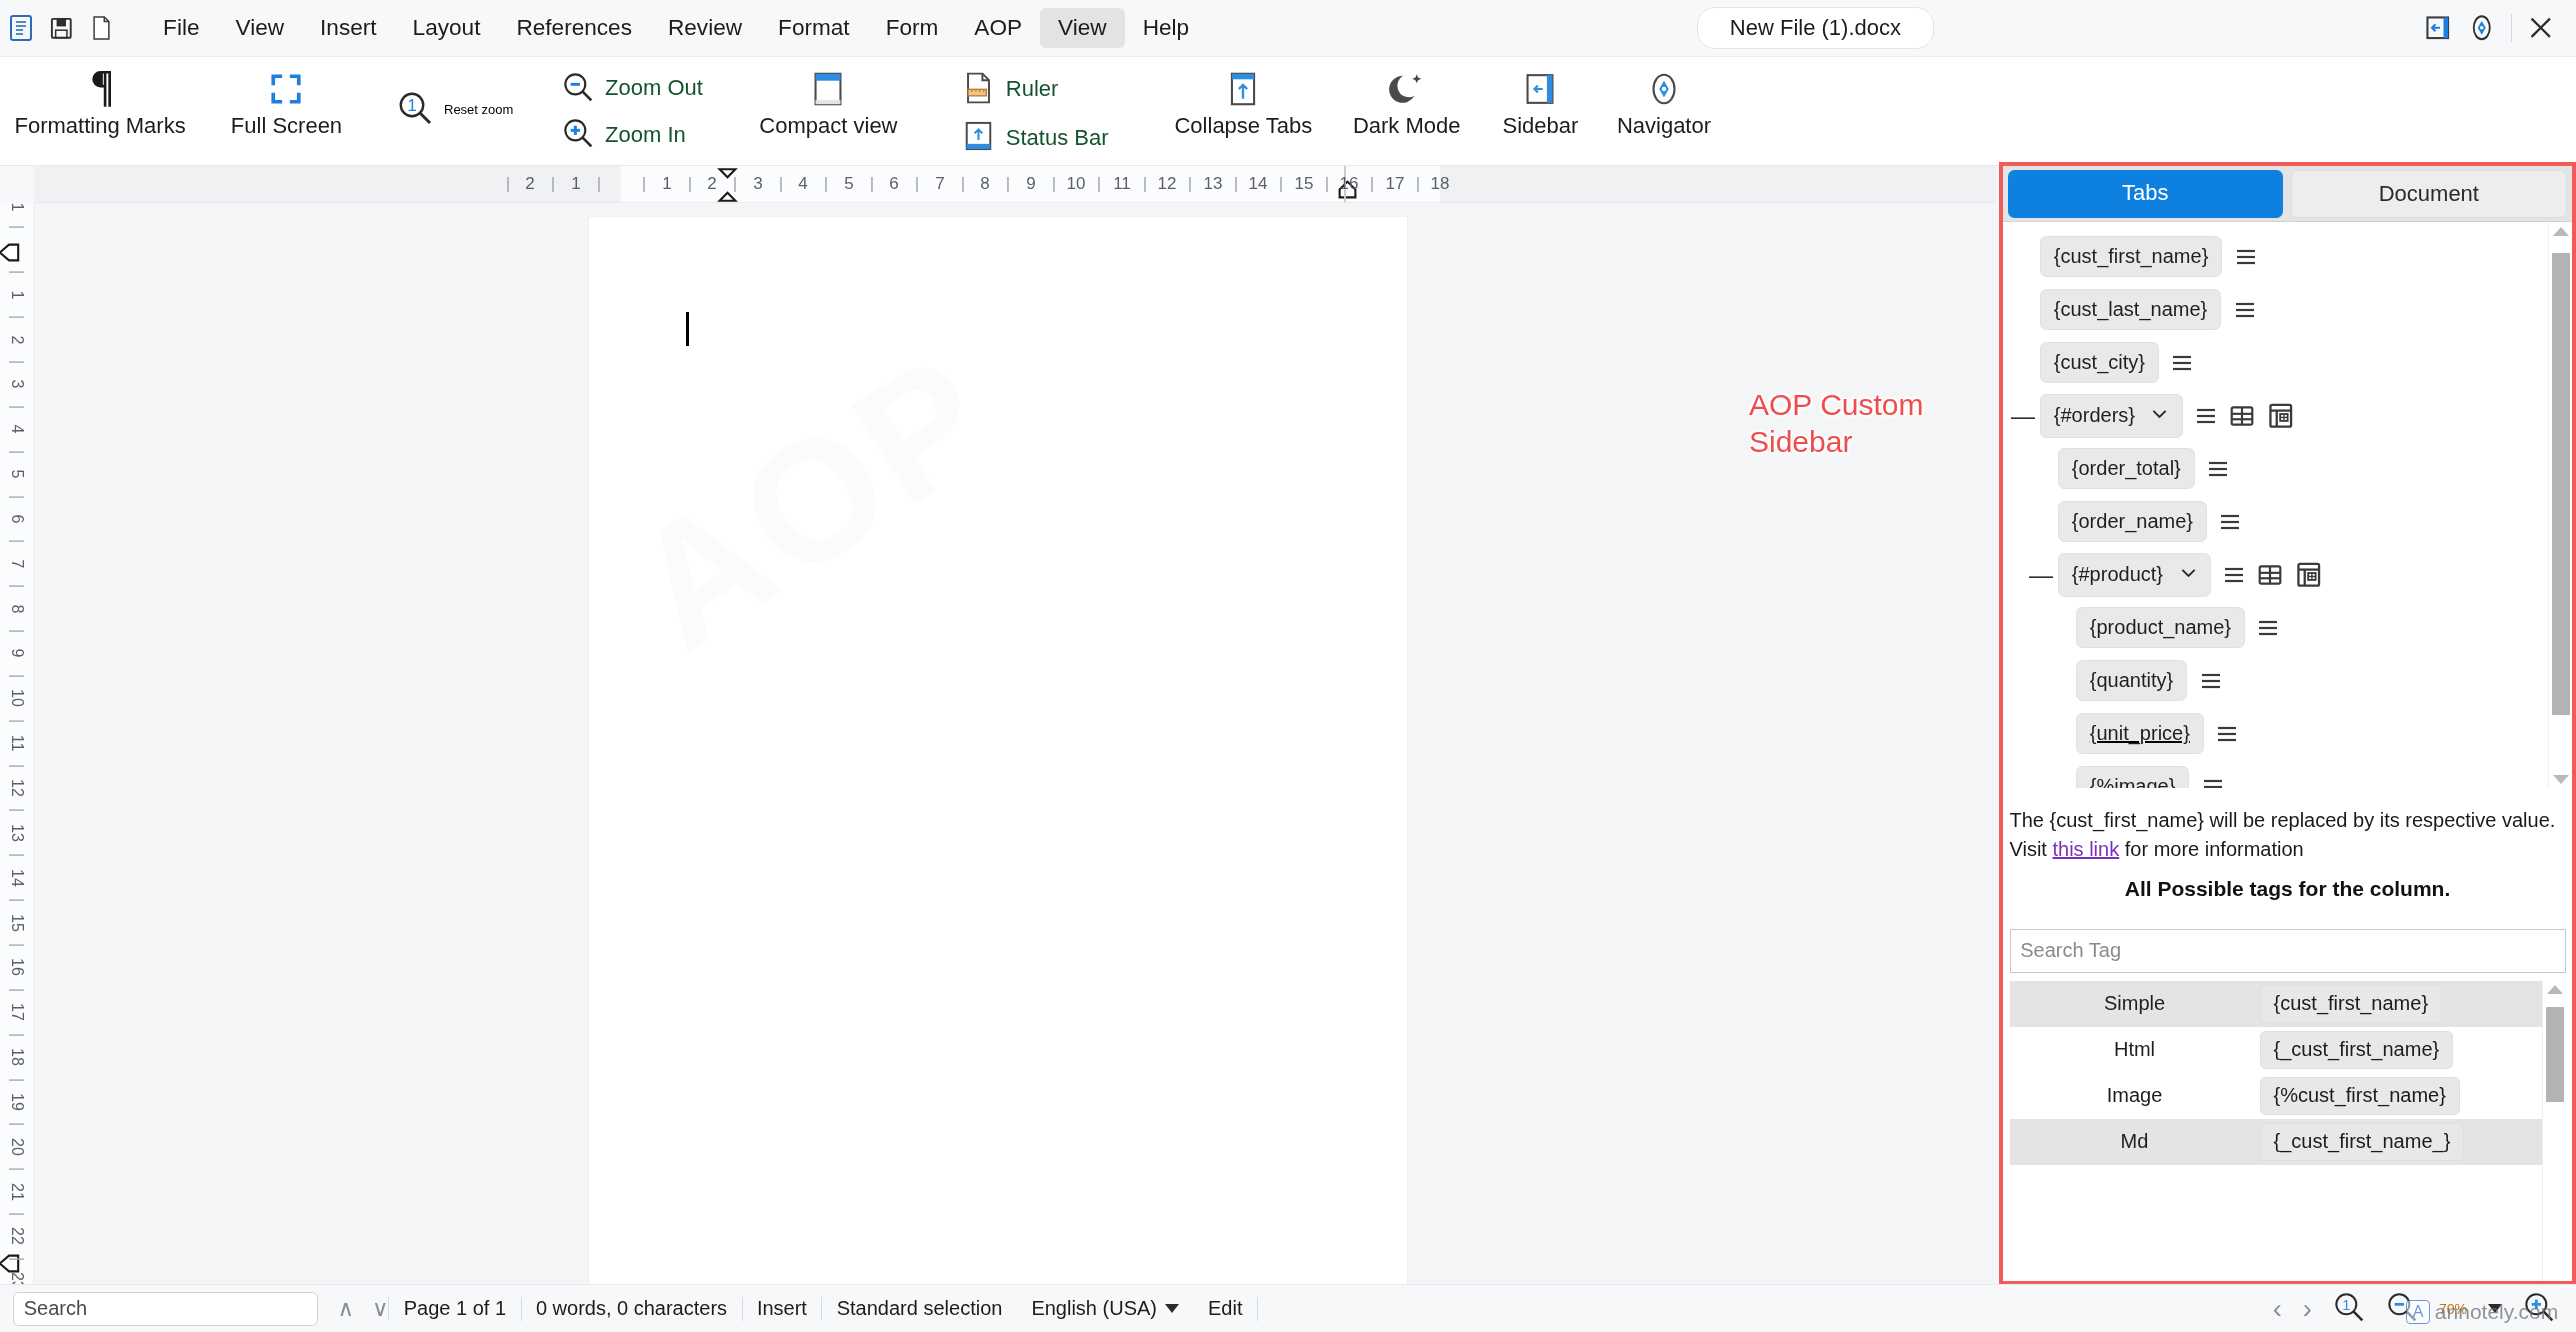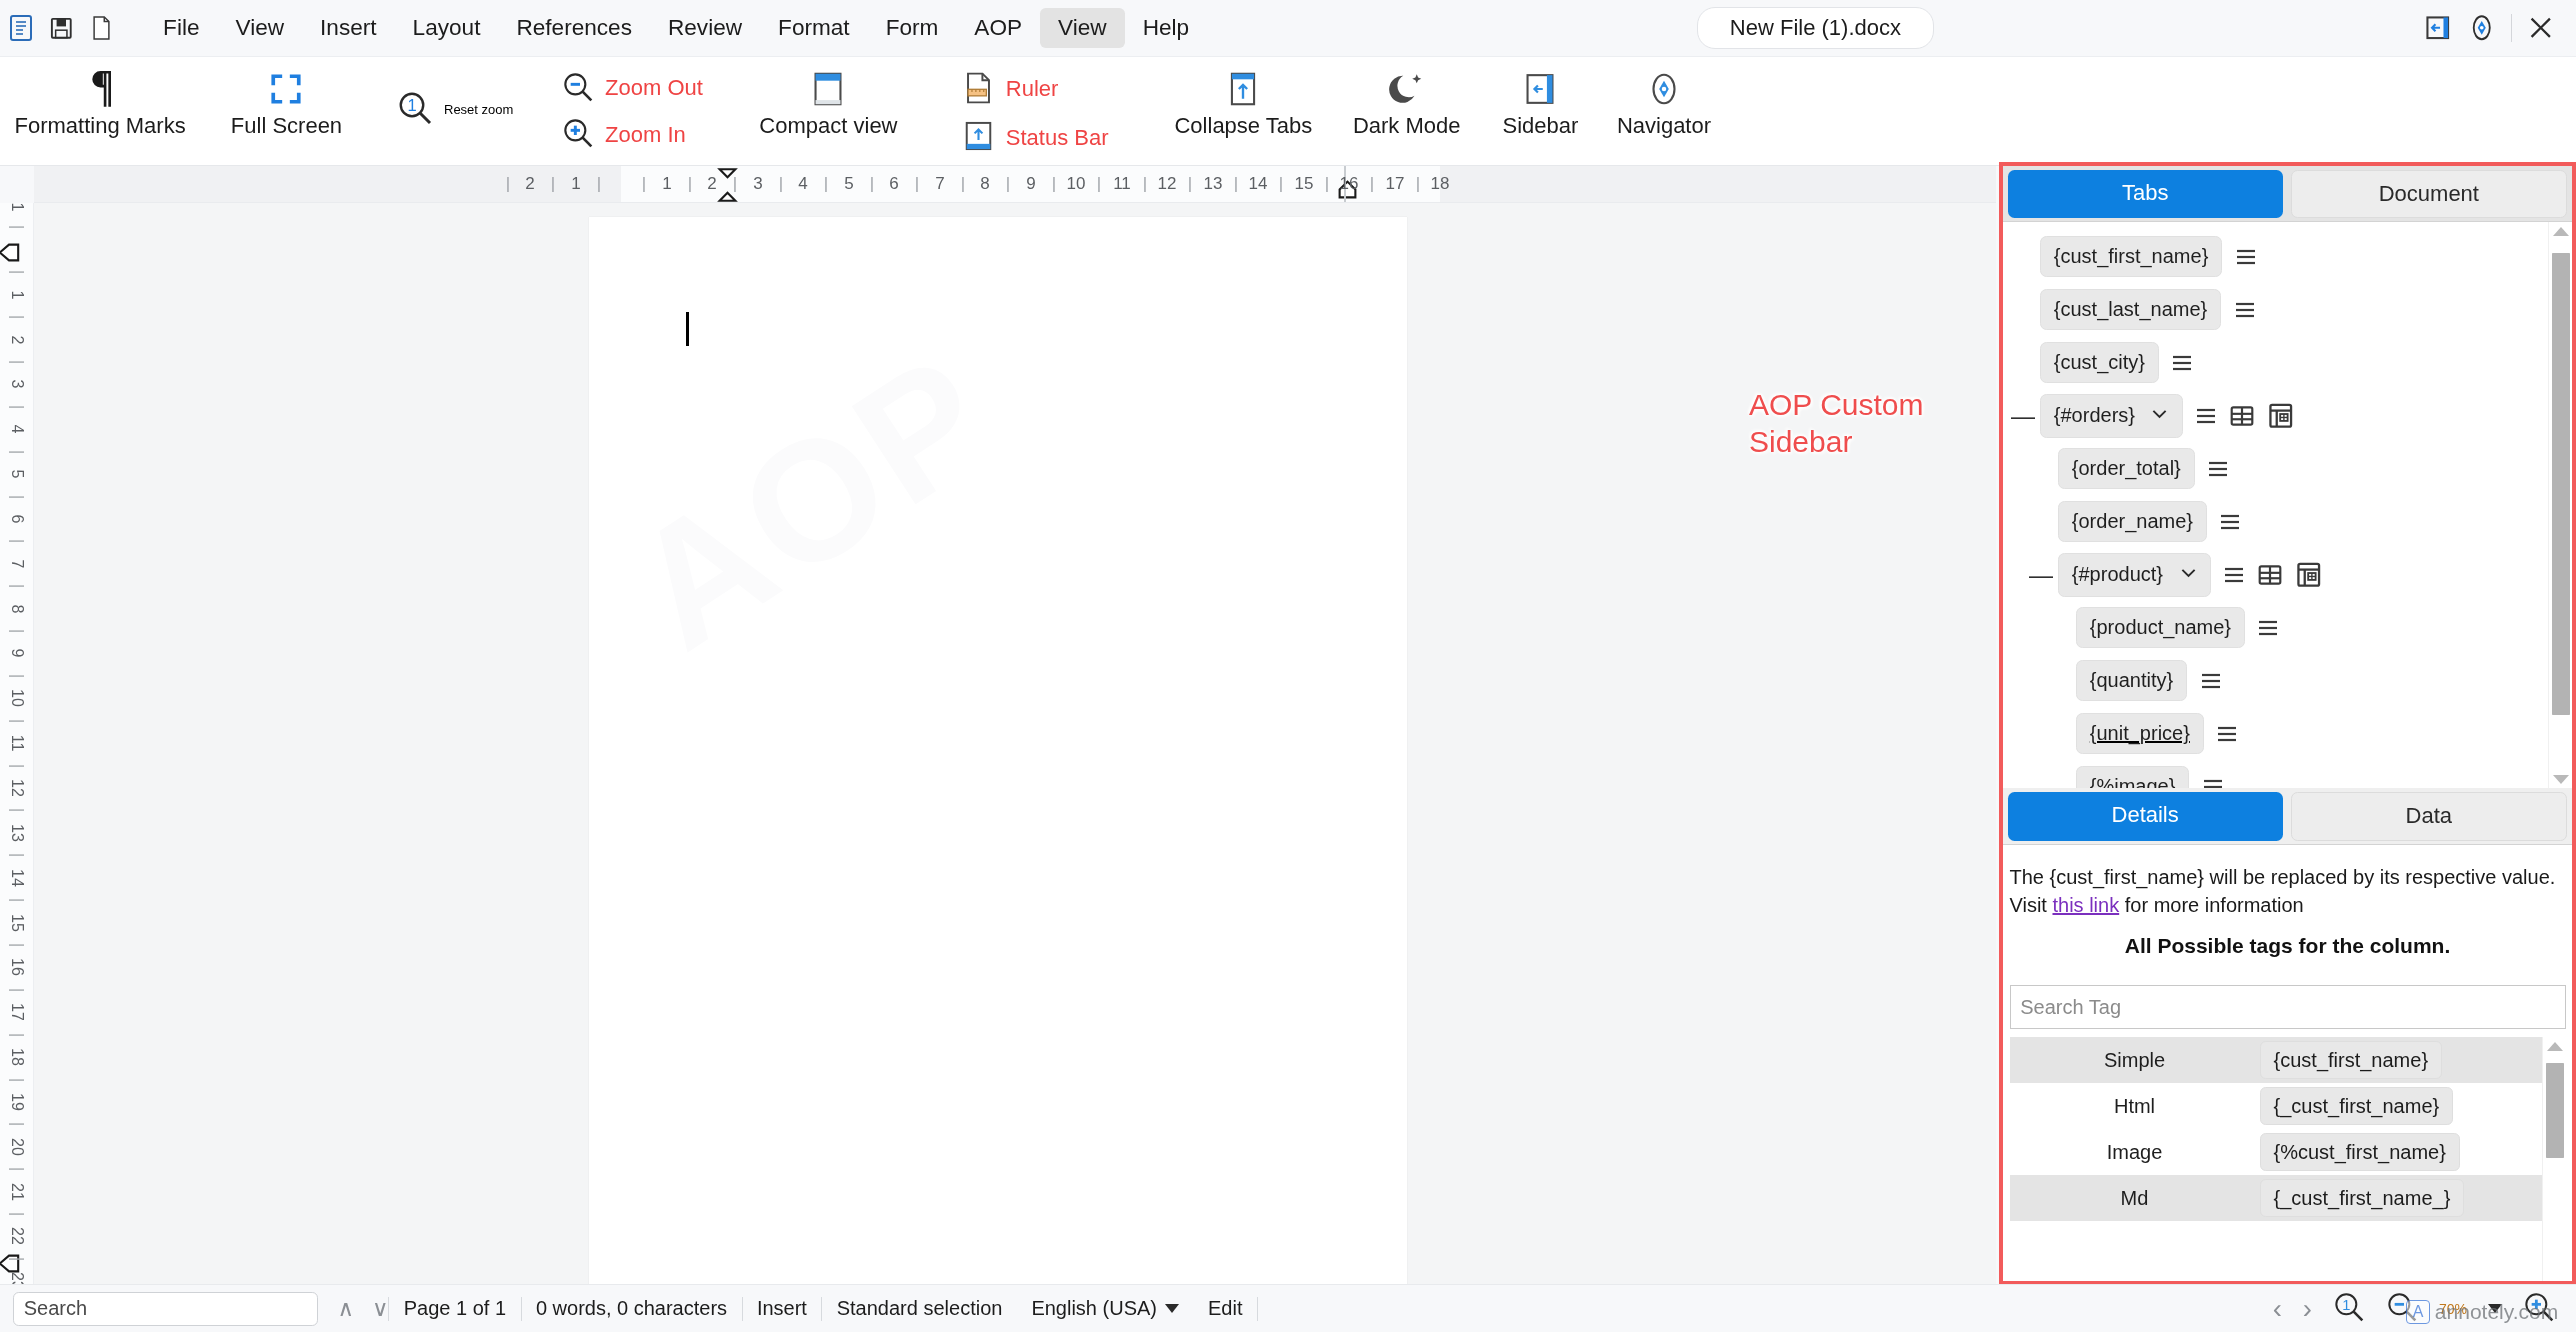--- a/index.html
+++ b/index.html
@@ -42,21 +42,21 @@
     display: flex; align-items: flex-start; padding-top: 4.8px;
   }
   .rb-btn {
     display: flex; flex-direction: column; align-items: center; justify-content: flex-start;
     padding: 4.8px 11.3px; cursor: pointer; min-width: 48px;
   }
   .rb-btn .ic { height: 45px; display: flex; align-items: center; justify-content: center; }
   .rb-btn .lbl { font-size: 22px; color: #1c1c1c; white-space: nowrap; margin-top: 1.6px; }
   .rb-stack { display: flex; flex-direction: column; padding: 3.2px 9.7px; justify-content: center; }
   .rb-row { display: flex; align-items: center; gap: 11.3px; padding: 5.7px 8px; cursor: pointer; }
-  .rb-row .lbl { font-size: 22px; color: #ef4444; white-space: nowrap; }
+  .rb-row .lbl { font-size: 22px; color: #14532d; white-space: nowrap; }
   .rb-wide { display: flex; align-items: center; gap: 11.3px; padding: 0 11.3px; cursor: pointer; }
 
   
   .hruler {
     position: absolute; top: 166px; left: 34px; width: 1962px; height: 37px;
     background: #fbfcfd; border-bottom: 0.8px solid #e9ebee;
     overflow: hidden;
   }
   .hruler-inner { position: relative; width: 100%; height: 100%; }
   .rtick {
@@ -774,24 +774,20 @@
             </span>
           </div>
         </div>
       <div class="vscroll">
         <div class="arw up"></div>
         <div class="thumb" style="top:31px;height:462px;"></div>
         <div class="arw dn"></div>
       </div>
     </div>
 
-    <div class="tabrow plain">
-      <div class="tab sel">Details</div>
-      <div class="tab unsel">Data</div>
-    </div>
 
     <div class="detail-body">
       <div class="dtext">The {cust_first_name} will be replaced by its respective value.</div>
       <div class="dtext">
         <span>Visit </span><span class="dlink">this link</span><span> for more information</span>
       </div>
       <div class="dhead">All Possible tags for the column.</div>
     </div>
 
     <div class="searchtag">

